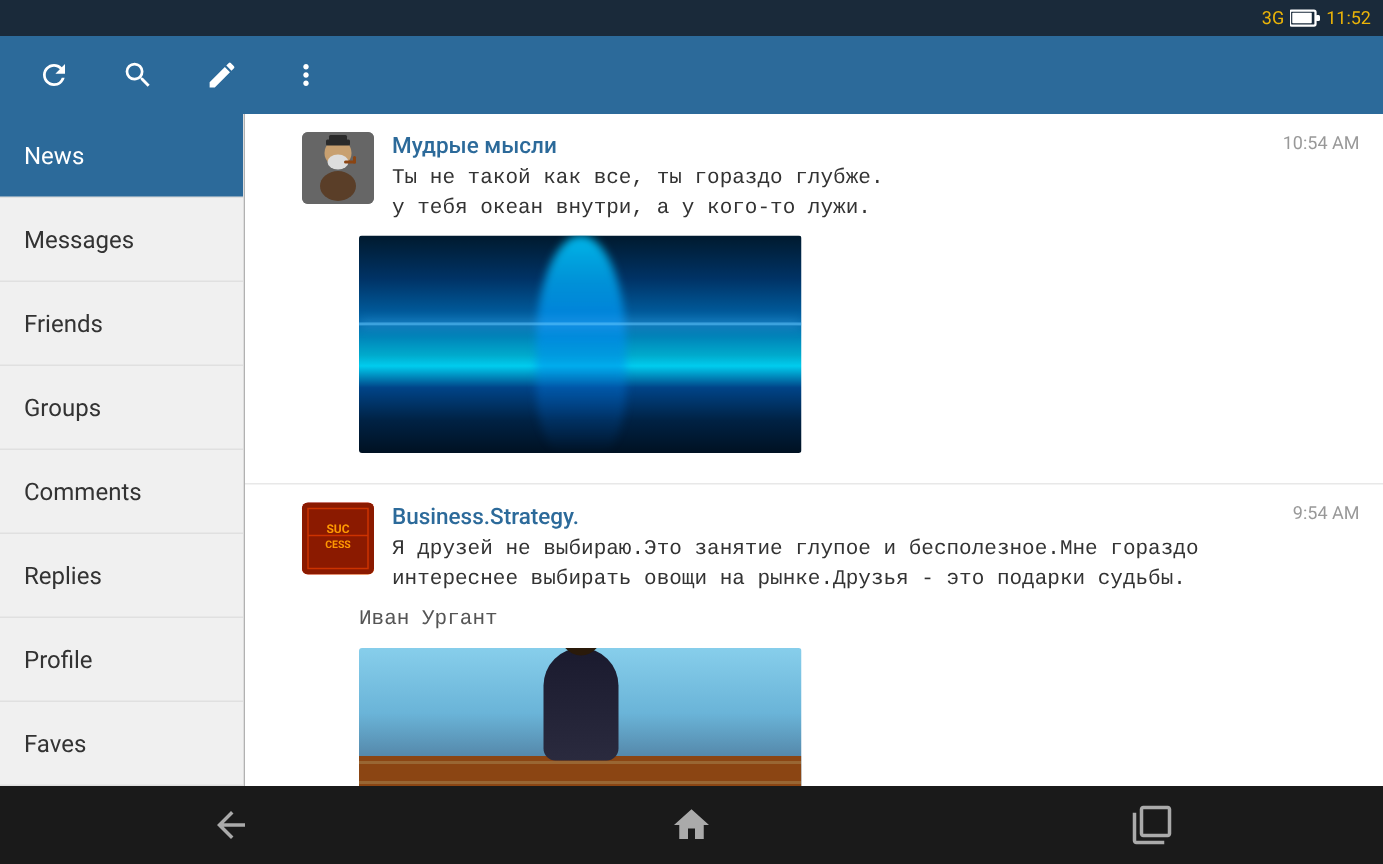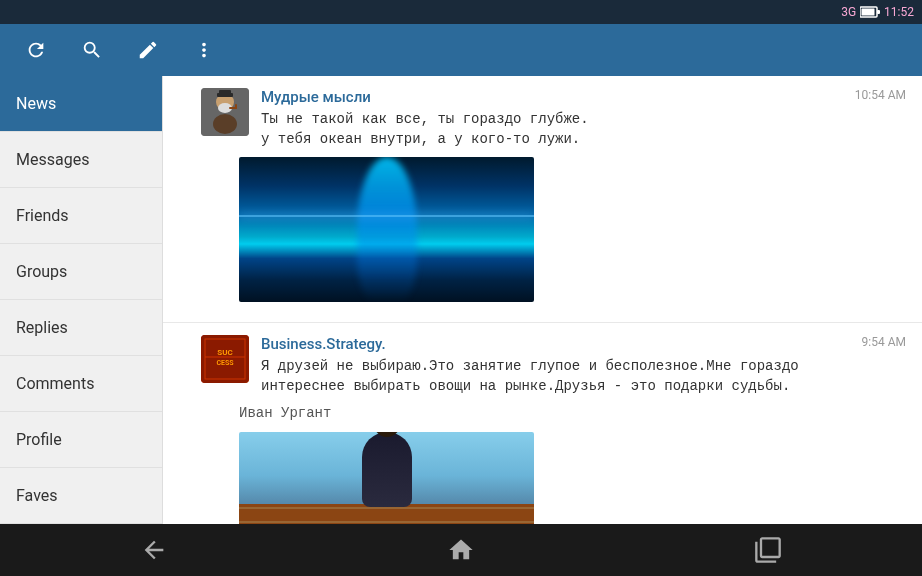--- a/index.html
+++ b/index.html
@@ -17,21 +17,21 @@
     #status-bar {
       background: #1a2a3a;
       height: 24px;
       display: flex;
       align-items: center;
       justify-content: flex-end;
       padding: 0 8px;
       gap: 6px;
     }
     .status-text {
-      color: #f9a8d4;
+      color: #eab308;
       font-size: 12px;
     }
     .status-icons {
       display: flex;
       align-items: center;
       gap: 4px;
     }
 
     
     #title-bar {
@@ -298,24 +298,24 @@
     <div class="sidebar-item">
       <span>Messages</span>
     </div>
     <div class="sidebar-item">
       <span>Friends</span>
     </div>
     <div class="sidebar-item">
       <span>Groups</span>
     </div>
     <div class="sidebar-item">
+      <span>Comments</span>
+    </div>
+    <div class="sidebar-item">
       <span>Replies</span>
-    </div>
-    <div class="sidebar-item">
-      <span>Comments</span>
     </div>
     <div class="sidebar-item">
       <span>Profile</span>
     </div>
     <div class="sidebar-item">
       <span>Faves</span>
     </div>
   </div>
 
   <div id="feed">

